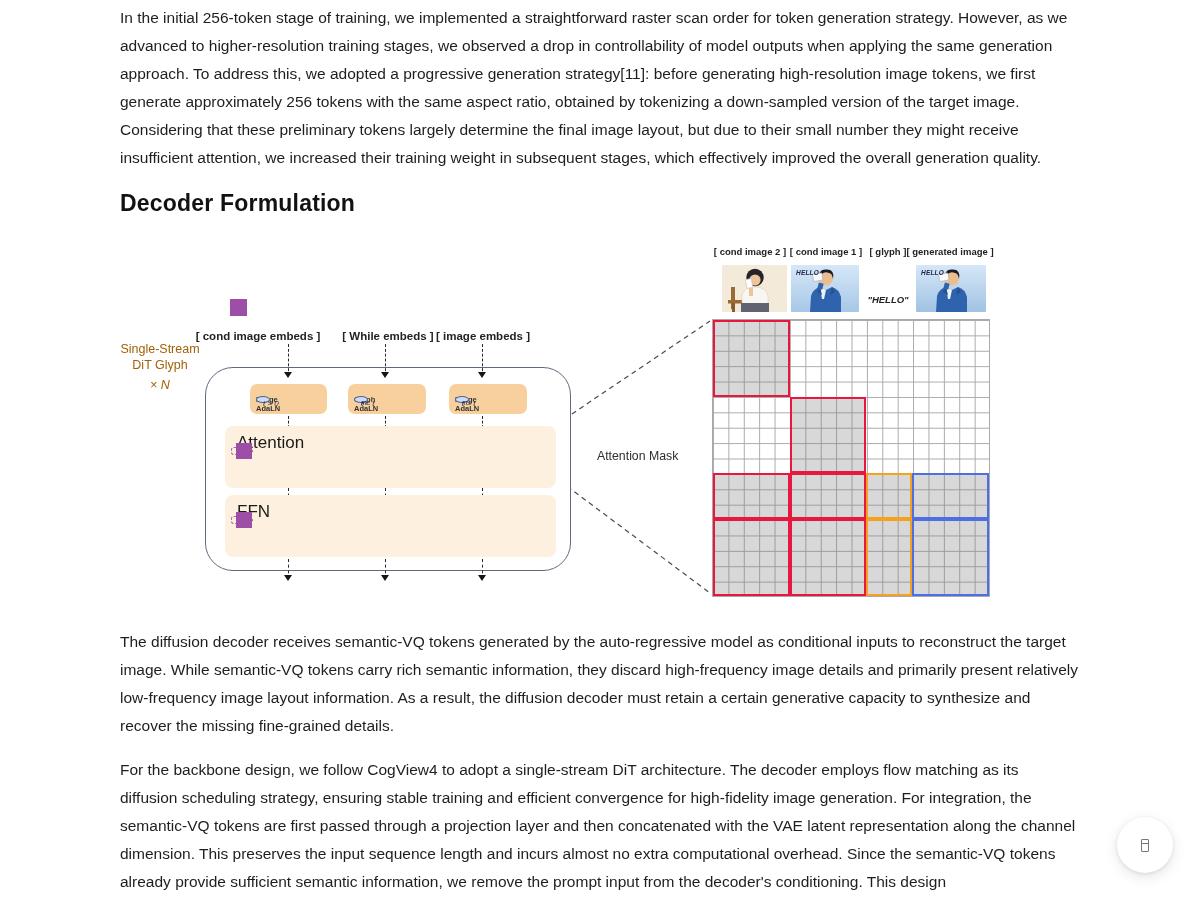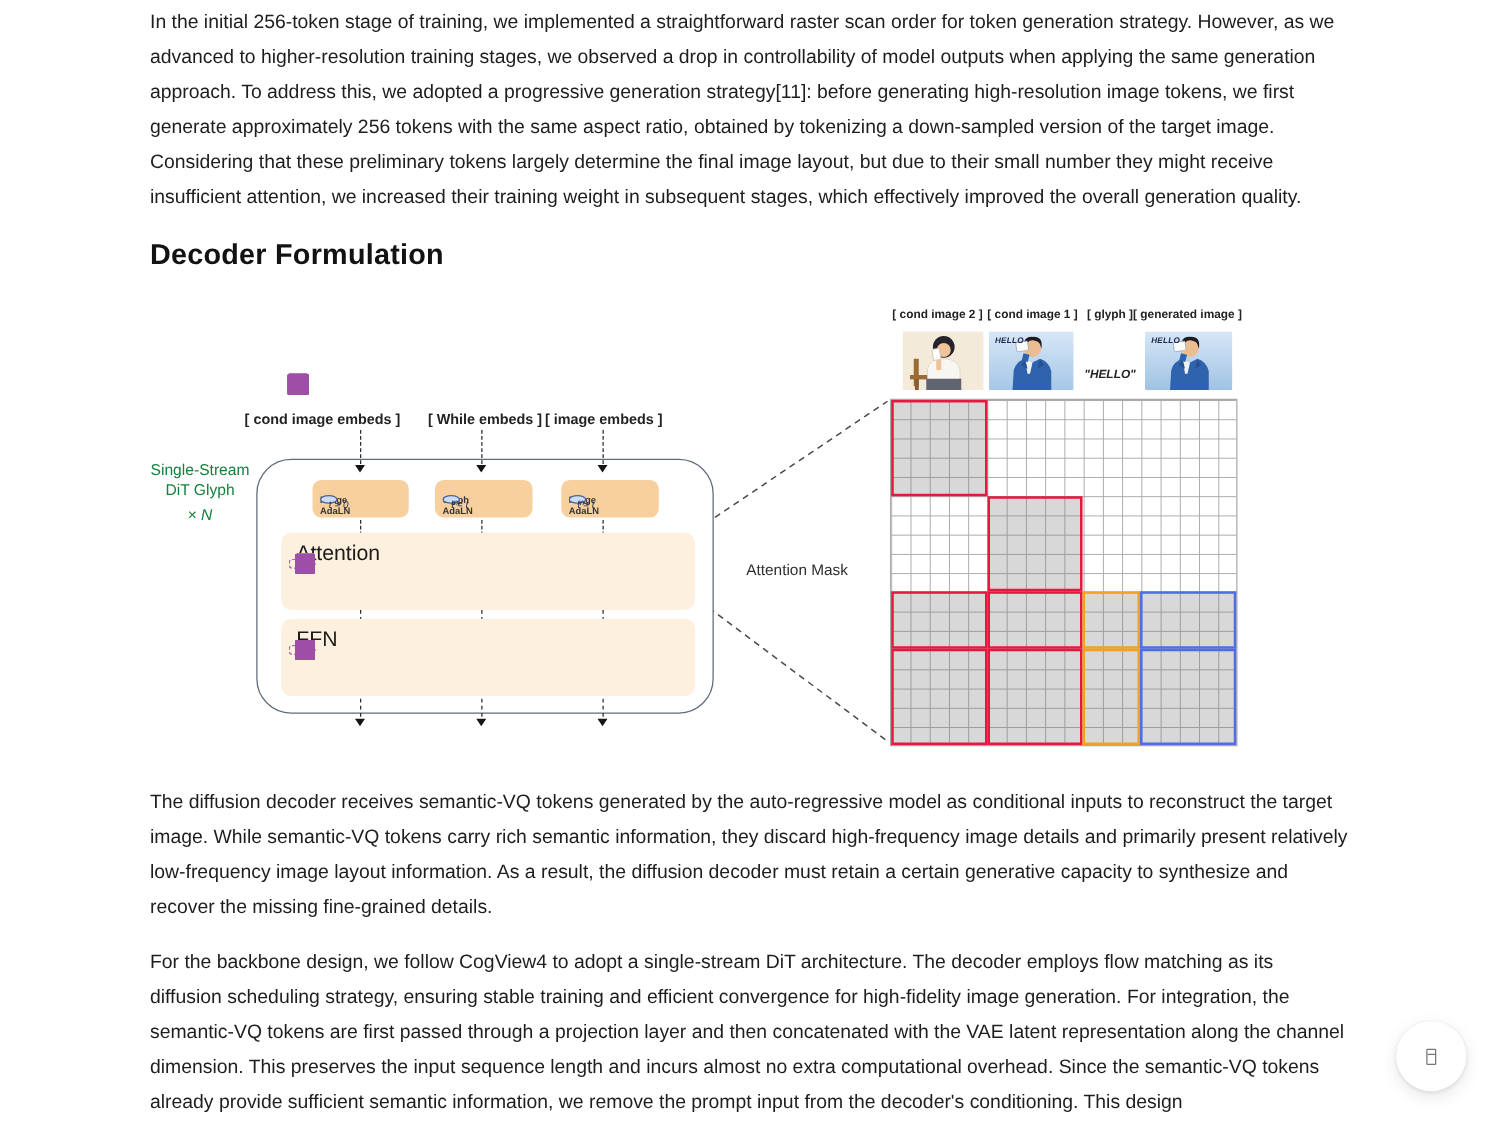--- a/index.html
+++ b/index.html
@@ -8,22 +8,22 @@
   .text { margin:0 120px 16px; font-size:15.5px; line-height:28px; color:#1e1e1e; }
   .first-para { margin-top:4px; }
   h2.section-heading { margin:14px 120px 0; font-size:23px; line-height:30px;
         font-weight:800; color:#121212; letter-spacing:.2px; }
   figure.decoder-figure { position:relative; width:1200px; height:410px; }
   figure.decoder-figure * { position:absolute; }
 
   
   .dit-rect { left:205px; top:149px; width:366px; height:204px;
         border:1.5px solid #5f6b7c; border-radius:28px; background:#fff; }
-  .side-label { left:108px; top:150px; width:104px; text-align:center;
-        font-size:12.5px; line-height:16px; color:#15803d; position:absolute; }
+  .side-label { left:108px; top:123px; width:104px; text-align:center;
+        font-size:12.5px; line-height:16px; color:#a16207; position:absolute; }
   .side-label .xn { display:block; position:static; font-style:italic; margin-top:4px; }
 
   .token-row { display:flex; align-items:center; gap:6px; }
   .token-row.plain { left:230px; top:89px; }
   .tok-group { display:flex; align-items:center; gap:6px; }
   .token-row.grouped { gap:3px; }
   .token-row.grouped .tok-group { gap:5px; border:1.5px dashed; padding:3px 4px; border-radius:3px; }
   .tok { width:17px; height:17px; border-radius:1.5px; display:block; position:static; }
   .token-row.grouped .tok { width:16px; height:16px; }
   .tok-dots { position:static; font-size:12px; letter-spacing:2px; color:#222;

